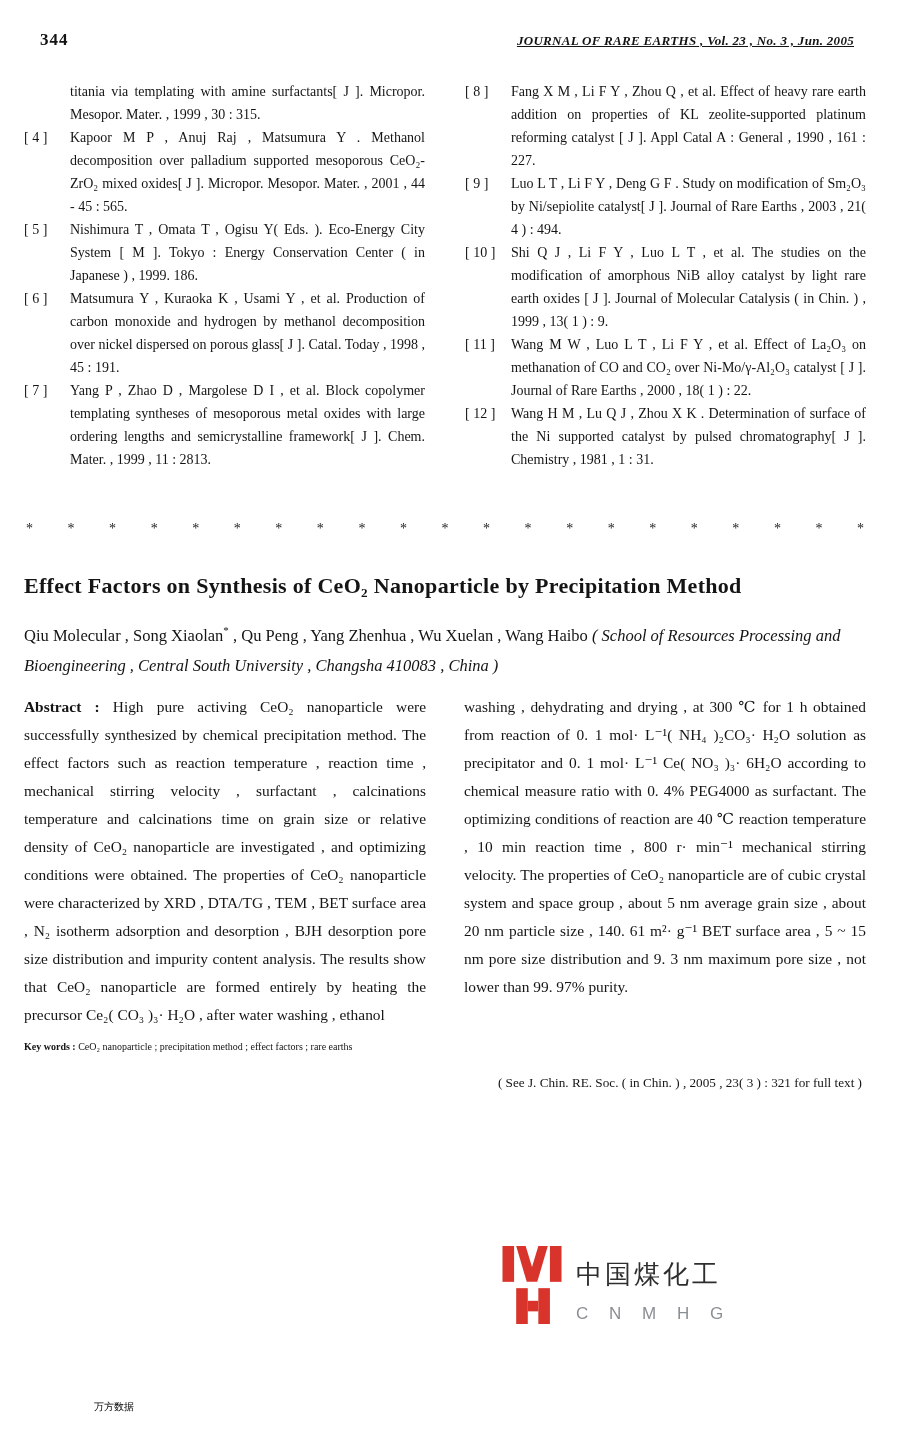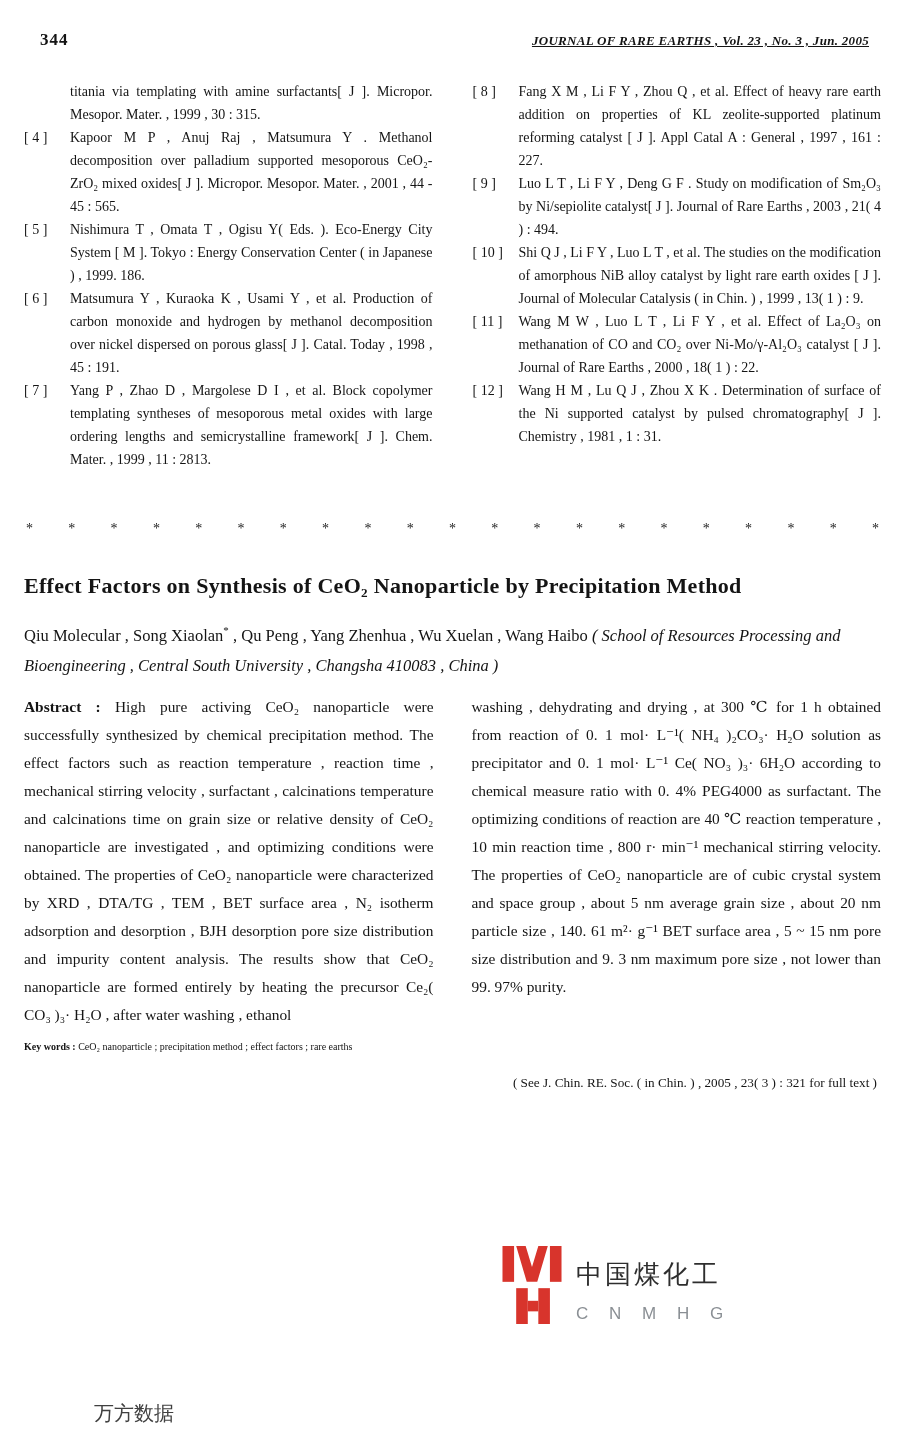--- a/index.html
+++ b/index.html
@@ -3,21 +3,21 @@
 <meta charset="utf-8">
 <style>
   * { margin: 0; padding: 0; box-sizing: border-box; }
   html, body { background: #e8e8e8; }
   body { font-family: "Liberation Serif", "DejaVu Serif", serif; color: #141414; }
   .page {
     position: relative;
     width: 905px; height: 1452px;
     margin: 0 auto;
     background: #ffffff;
-    padding: 30px 24px 0 24px;
+    padding: 30px 39px 0 24px;
     overflow: hidden;
   }
 
   
   .hdr { display: flex; align-items: baseline; }
   .page-num { font-weight: bold; font-size: 17px; margin-left: 16px; letter-spacing: 1px; }
   .journal-line { margin-left: auto; margin-right: 12px; font-weight: bold; font-style: italic; font-size: 13px; letter-spacing: 0.3px; text-decoration: underline; }
 
   
   .refs { display: flex; gap: 40px; margin-top: 30px; }
@@ -53,21 +53,21 @@
   .kw-label { font-weight: bold; }
   .note { margin-top: 16px; text-align: right; font-size: 13.2px; padding-right: 4px; }
 
   
   .logo { position: absolute; left: 502px; top: 1246px; display: flex; align-items: flex-end; gap: 14px; }
   .logo-text { padding-top: 2px; }
   .logo-cn { font-size: 26px; color: #2e2e2e; letter-spacing: 3px; font-family: "Liberation Sans", sans-serif; }
   .logo-en { margin-top: 12px; font-size: 17px; color: #8a8f94; letter-spacing: 8px; font-family: "Liberation Sans", sans-serif; }
 
   
-  .watermark { position: absolute; left: 94px; top: 1400px; font-size: 20px; color: #404040; }
+  .watermark { position: absolute; left: 94px; top: 1400px; font-size: 10px; color: #000000; }
 </style>
 </head>
 <body>
 
 <div class="page">
 
   <div class="hdr">
     <span class="page-num">344</span>
     <span class="journal-line">JOURNAL OF RARE EARTHS , Vol. 23 , No. 3 , Jun. 2005</span>
   </div>
@@ -91,21 +91,21 @@
         <span>Matsumura Y , Kuraoka K , Usami Y , et al. Production of carbon monoxide and hydrogen by methanol decomposition over nickel dispersed on porous glass[ J ]. Catal. Today , 1998 , 45 : 191.</span>
       </div>
       <div class="ref">
         <span class="ref-num">[ 7 ]</span>
         <span>Yang P , Zhao D , Margolese D I , et al. Block copolymer templating syntheses of mesoporous metal oxides with large ordering lengths and semicrystalline framework[ J ]. Chem. Mater. , 1999 , 11 : 2813.</span>
       </div>
     </div>
     <div class="ref-col">
       <div class="ref">
         <span class="ref-num">[ 8 ]</span>
-        <span>Fang X M , Li F Y , Zhou Q , et al. Effect of heavy rare earth addition on properties of KL zeolite-supported platinum reforming catalyst [ J ]. Appl Catal A : General , 1997 , 161 : 227.</span>
+        <span>Fang X M , Li F Y , Zhou Q , et al. Effect of heavy rare earth addition on properties of KL zeolite-supported platinum reforming catalyst [ J ]. Appl Catal A : General , 1990 , 161 : 227.</span>
       </div>
       <div class="ref">
         <span class="ref-num">[ 9 ]</span>
         <span>Luo L T , Li F Y , Deng G F . Study on modification of Sm₂O₃ by Ni/sepiolite catalyst[ J ]. Journal of Rare Earths , 2003 , 21( 4 ) : 494.</span>
       </div>
       <div class="ref">
         <span class="ref-num">[ 10 ]</span>
         <span>Shi Q J , Li F Y , Luo L T , et al. The studies on the modification of amorphous NiB alloy catalyst by light rare earth oxides [ J ]. Journal of Molecular Catalysis ( in Chin. ) , 1999 , 13( 1 ) : 9.</span>
       </div>
       <div class="ref">

